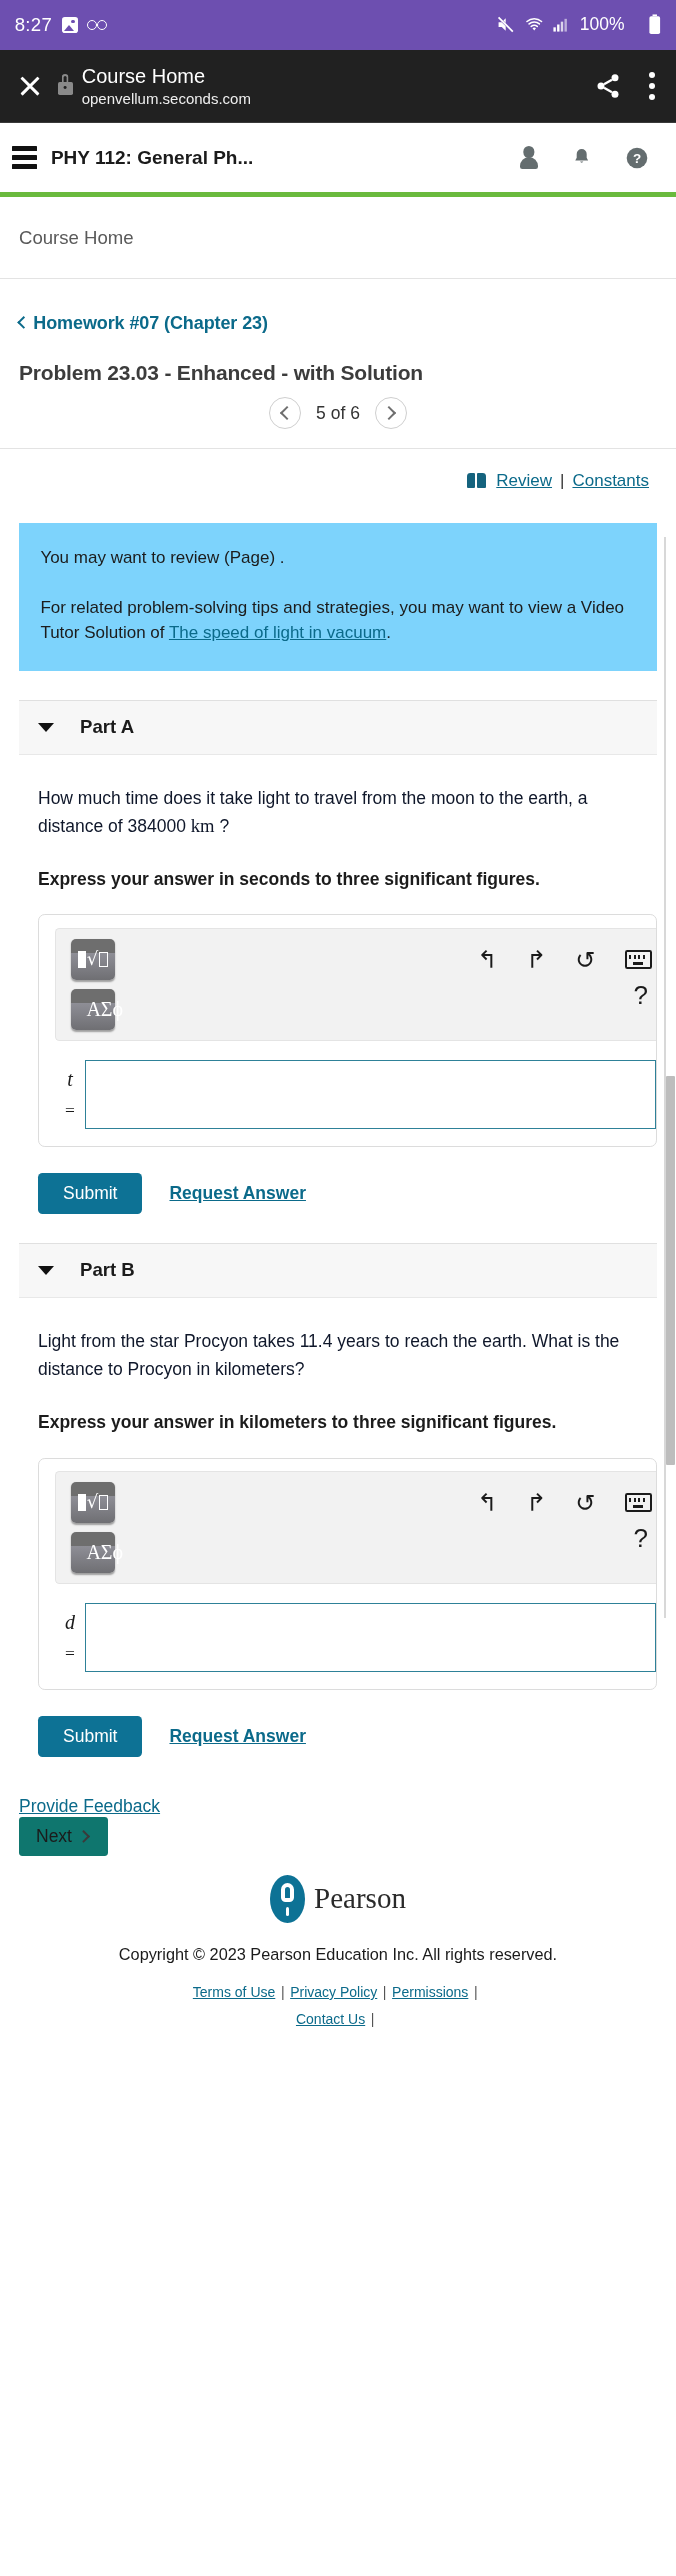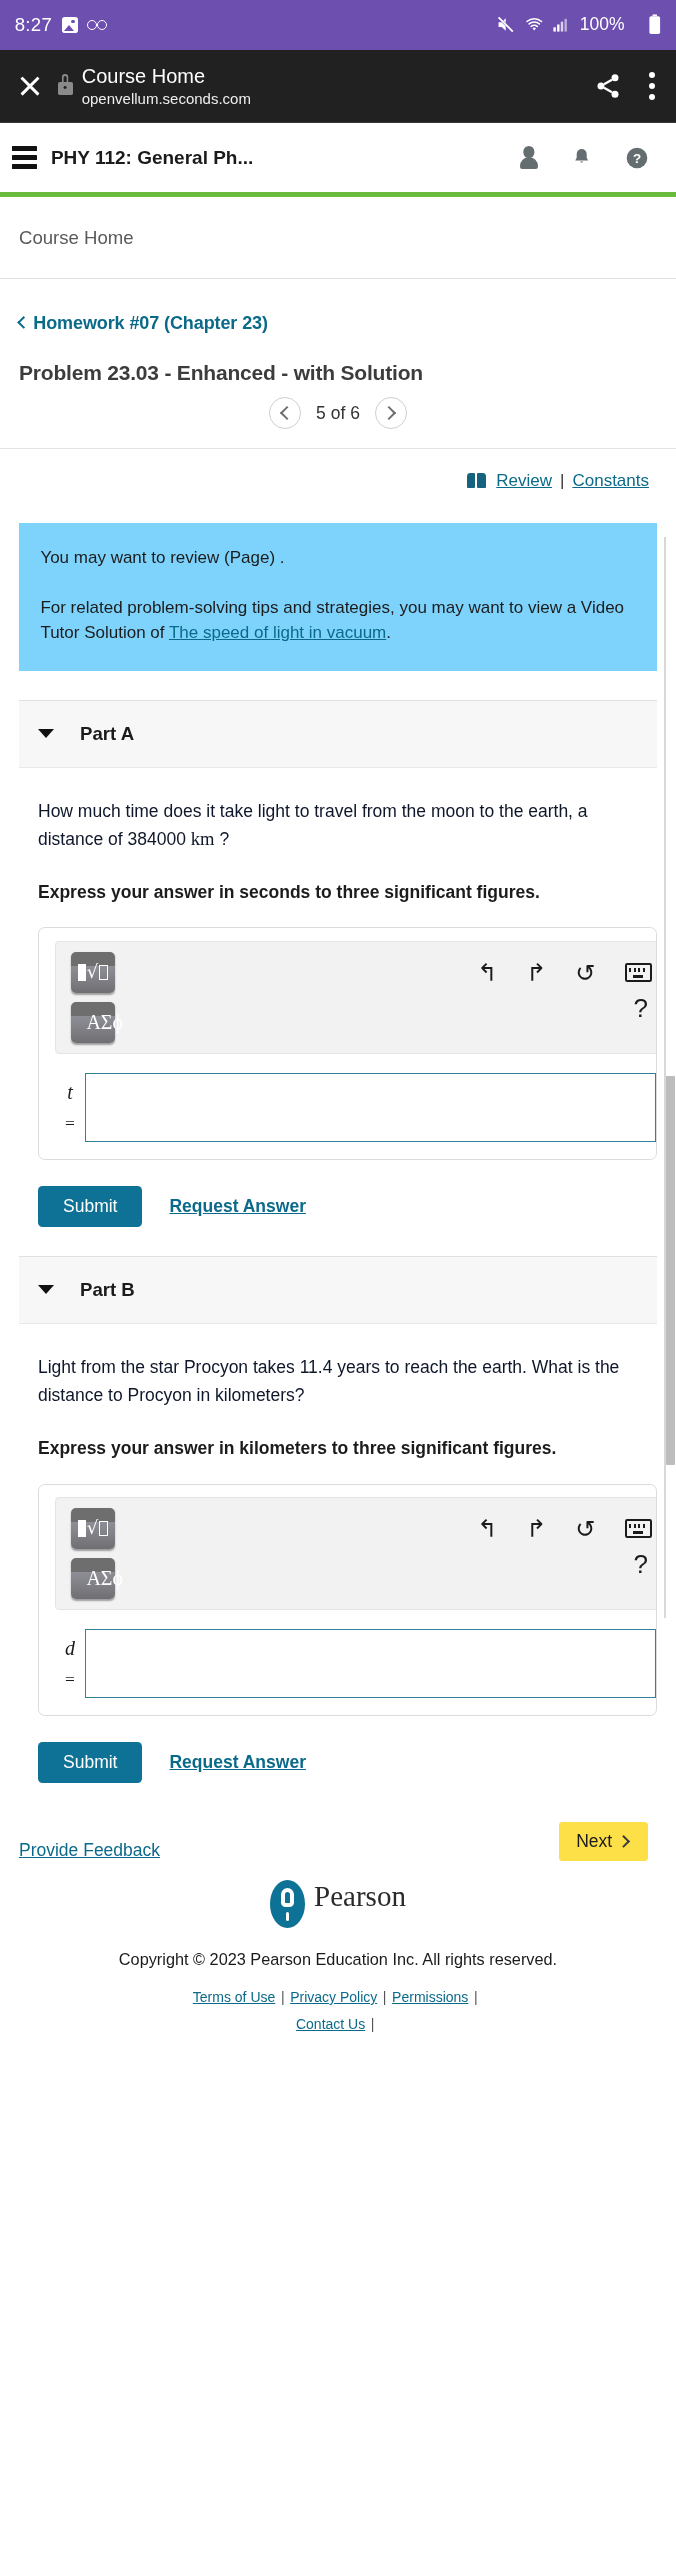--- a/index.html
+++ b/index.html
@@ -368,21 +368,21 @@
     text-decoration: underline;
     cursor: pointer;
   }
 
   
   .part-header {
     margin: 29px 19px 0 19px;
     background: #f7f7f7;
     border-top: 1.7px solid #e0e0e0;
     border-bottom: 1.7px solid #e8e8e8;
-    height: 68px;
+    height: 55px;
     display: flex;
     align-items: center;
     padding-left: 19px;
     box-sizing: border-box;
     cursor: pointer;
   }
   .caret-down {
     width: 0; height: 0;
     border-left: 8px solid transparent;
     border-right: 8px solid transparent;
@@ -589,53 +589,54 @@
     font-size: 17.5px;
     font-weight: 700;
     color: #0b6a8a;
     text-decoration: underline;
     cursor: pointer;
   }
 
   
   .footer-actions {
     display: flex;
-    align-items: flex-end;
+    align-items: flex-start;
     justify-content: space-between;
     padding: 39px 28px 0 19px;
+    flex-direction: column;
   }
   .feedback-link {
     font-size: 17.5px;
     color: #0b6a8a;
     text-decoration: underline;
     cursor: pointer;
   }
   .next-btn {
-    background: #fde047;
+    background: #0f766e;
     border: none;
     border-radius: 3.4px;
     padding: 9px 17px;
     font-size: 17.5px;
     color: #1b1b1b;
     display: flex;
     align-items: center;
     gap: 6.8px;
     cursor: pointer;
     font-family: "Liberation Sans", sans-serif;
   }
   .next-btn .chev {
     width: 7.3px; height: 7.3px;
     border-top: 2.8px solid #3a3a3a;
     border-right: 2.8px solid #3a3a3a;
     transform: rotate(45deg);
     margin-right: 2.8px;
   }
   .brand-row {
     display: flex;
-    align-items: flex-start;
+    align-items: center;
     justify-content: center;
     gap: 9px;
     margin-top: 19px;
   }
   .pearson-mark {
     width: 35px; height: 48px;
     border-radius: 50%;
     background: #0d7295;
     position: relative;
     flex: none;

